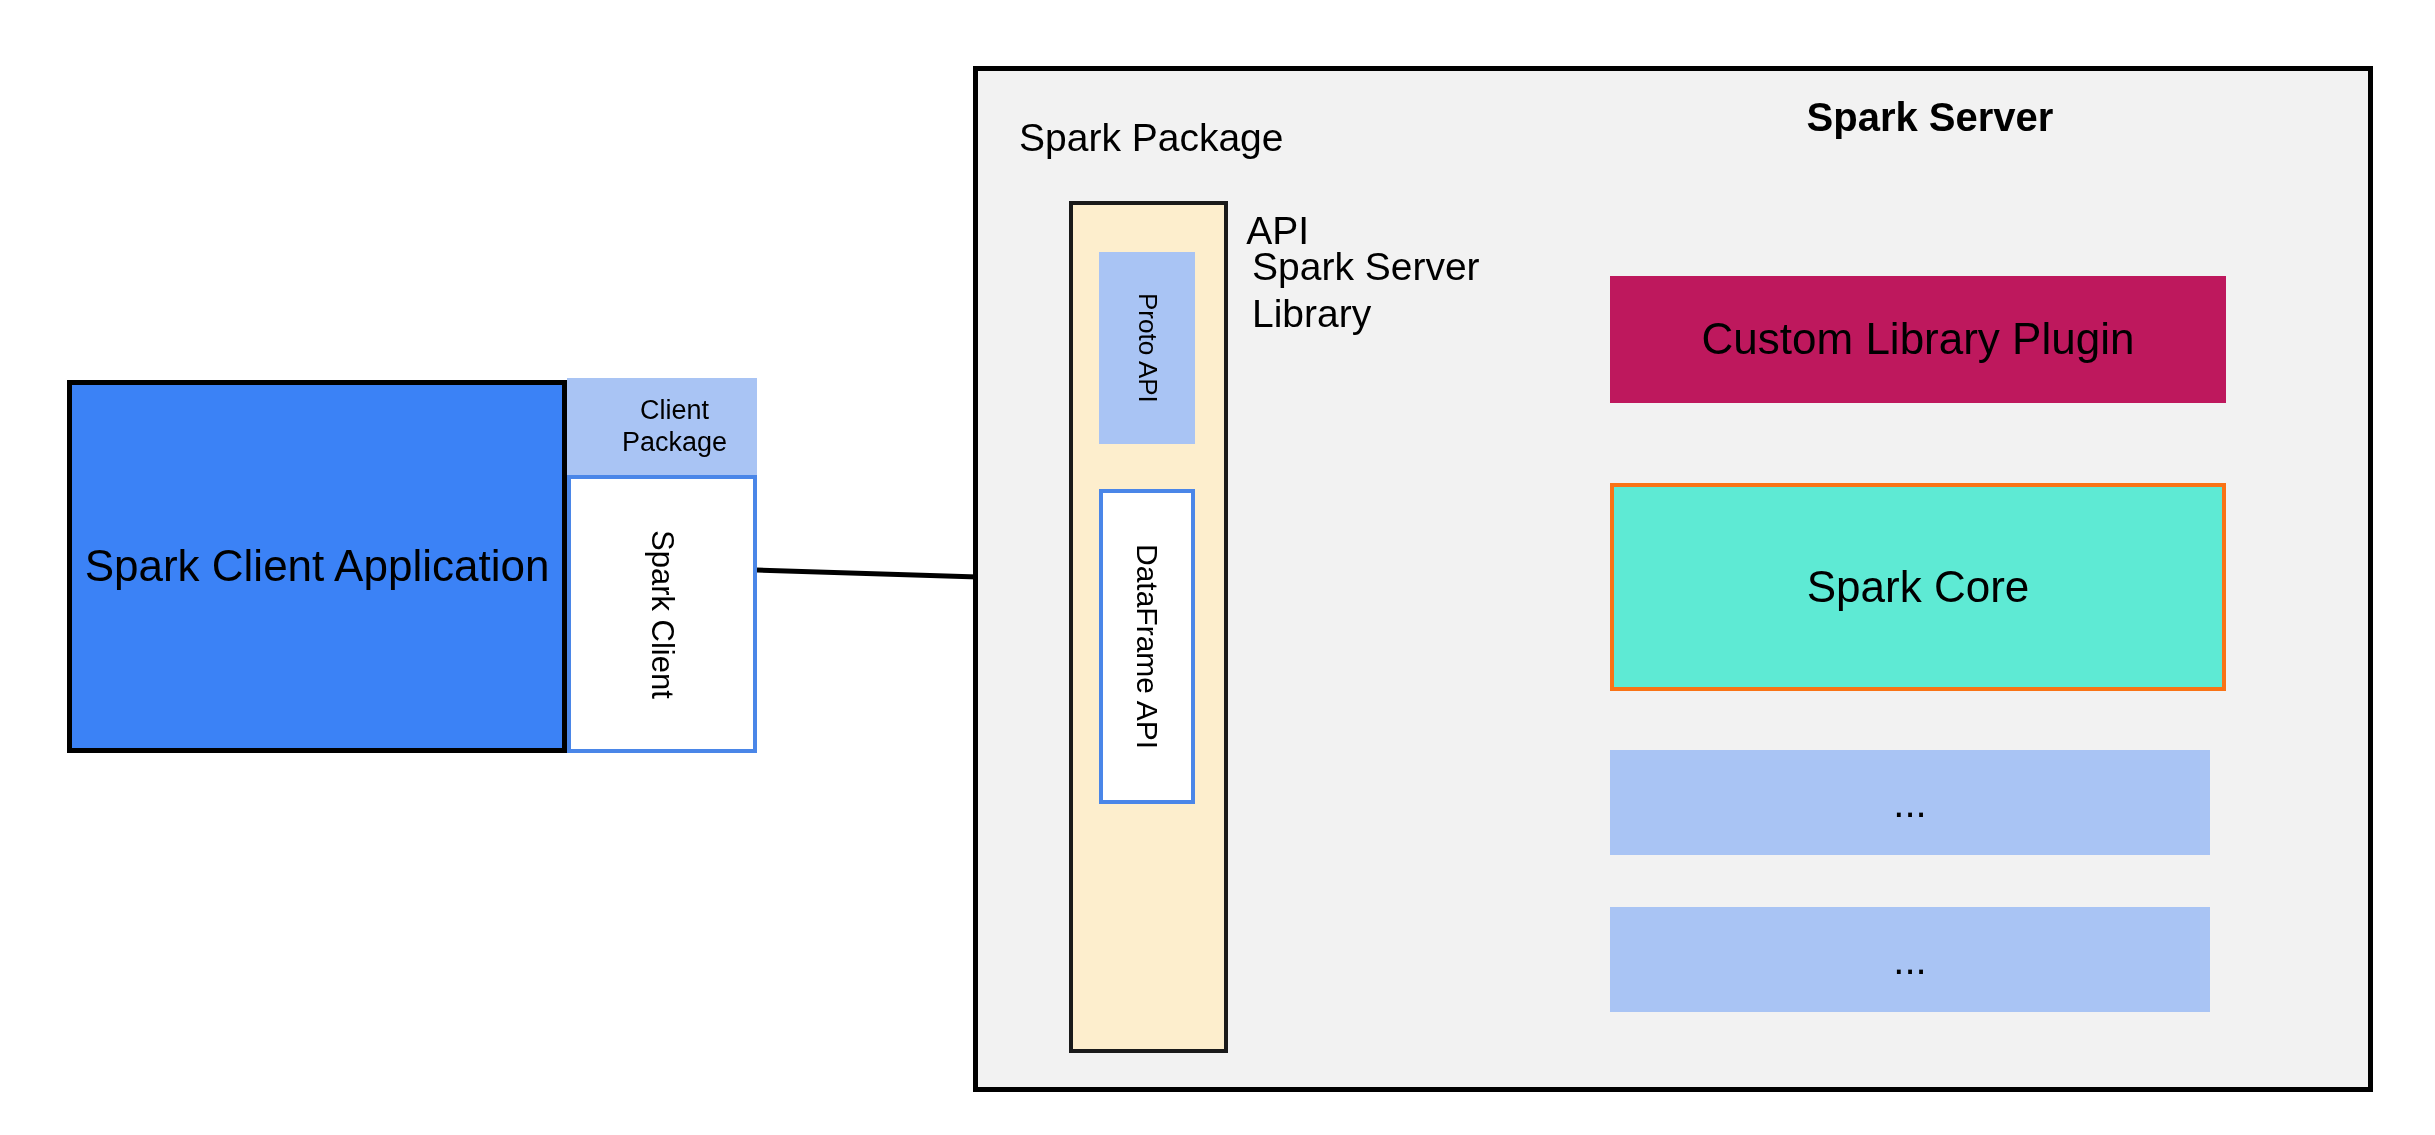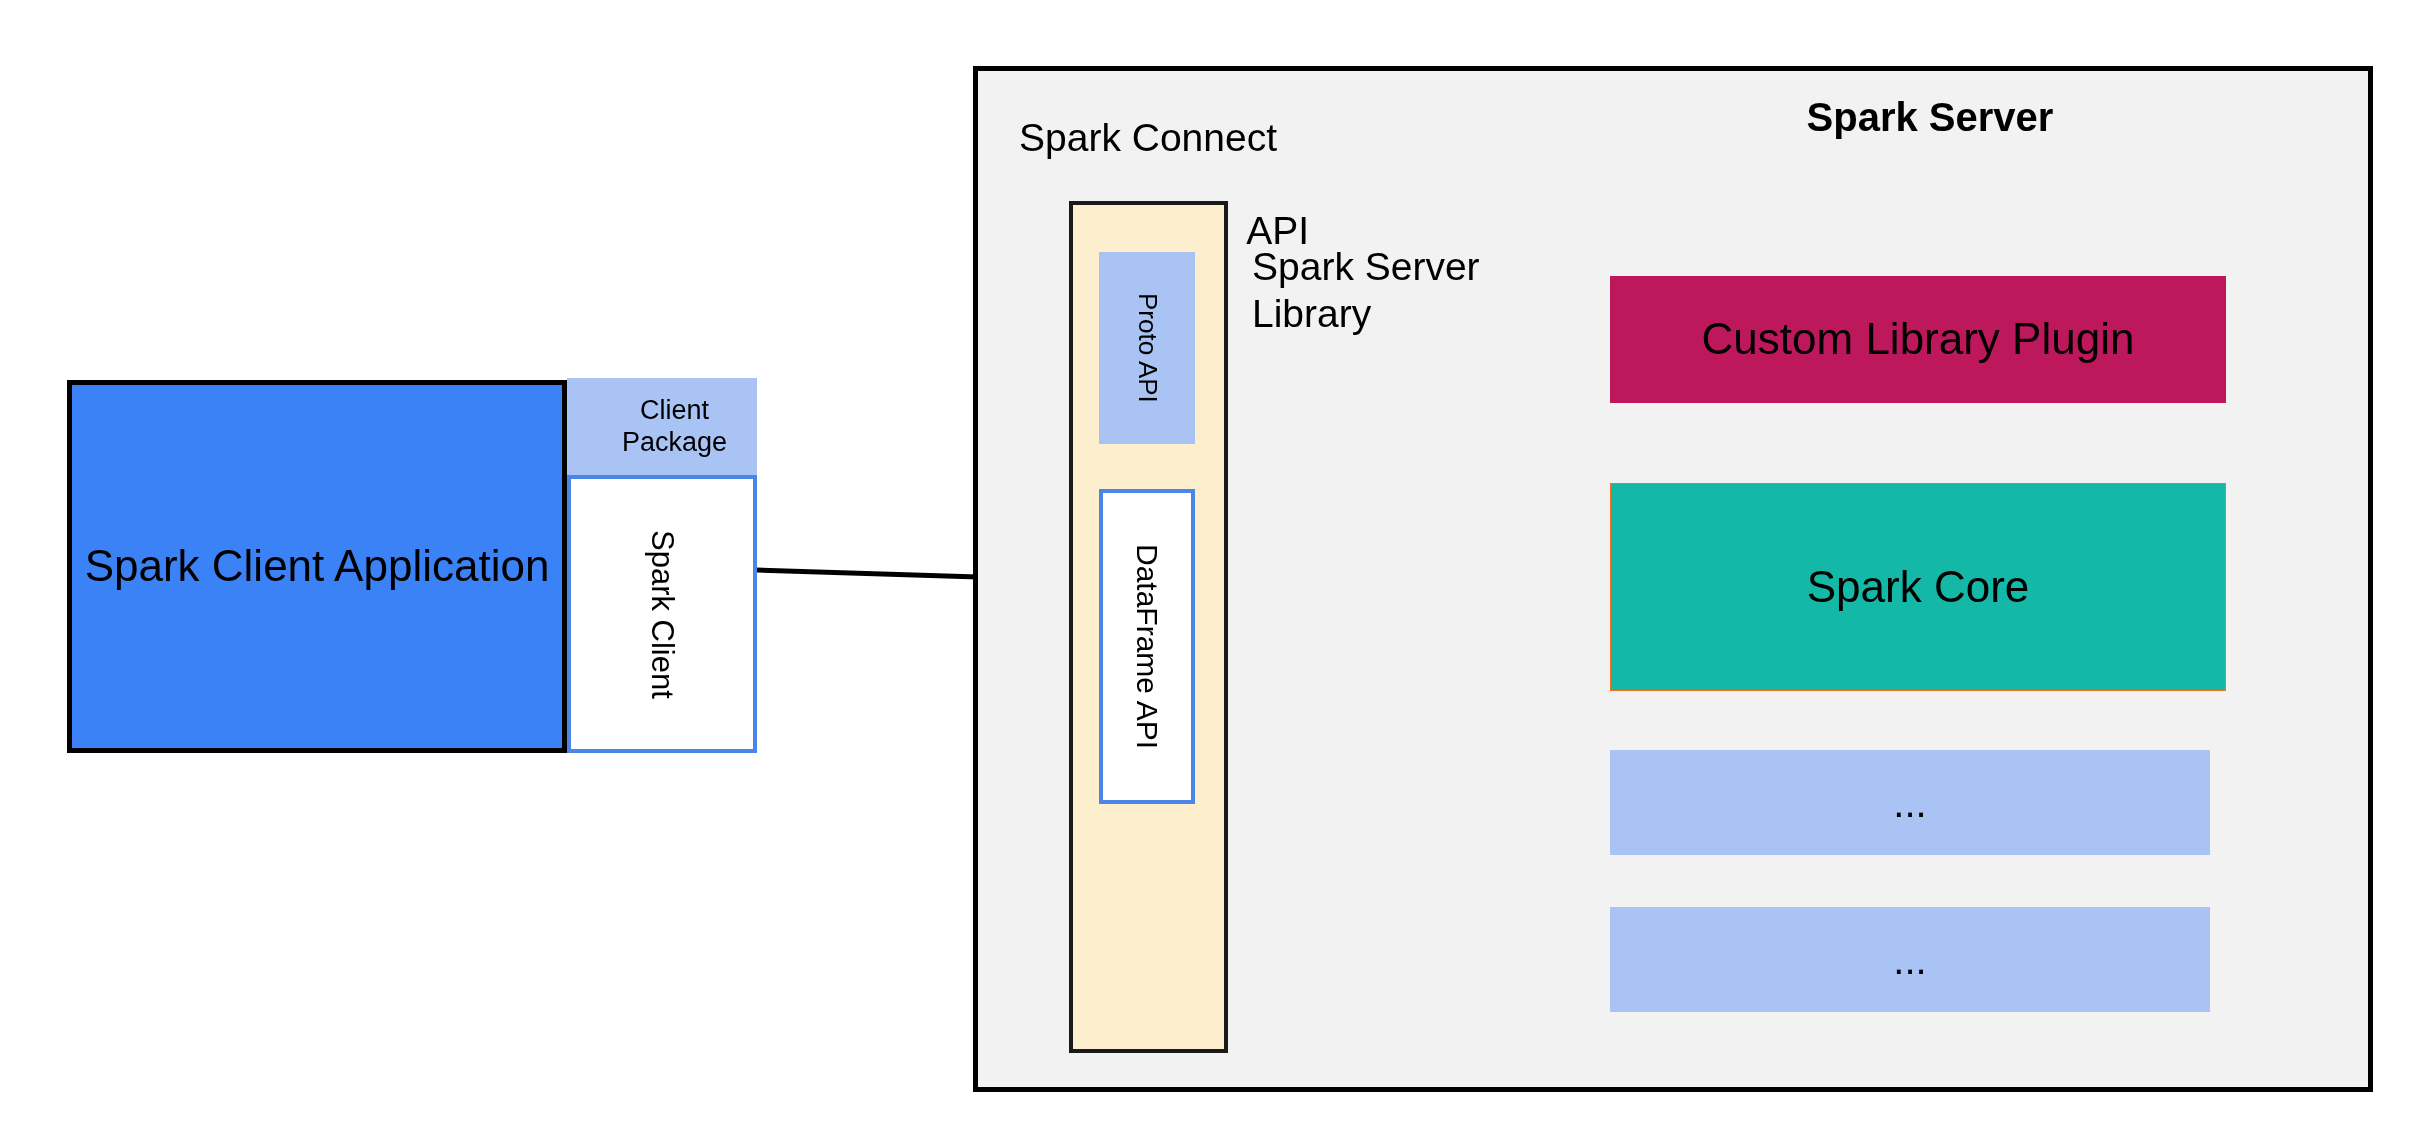--- a/index.html
+++ b/index.html
@@ -39,21 +39,21 @@
       background:#fdeecd;border:4px solid #1a1a1a;z-index:2;}
   #proto-api{left:1099px;top:252px;width:96px;height:192px;
       background:#a9c4f4;font-size:26px;z-index:5;}
   #dataframe-api{left:1099px;top:489px;width:96px;height:315px;
       background:#ffffff;border:4px solid #4a86e8;font-size:30px;z-index:5;}
 
   
   #custom-plugin{left:1610px;top:276px;width:616px;height:127px;
       background:#be185d;font-size:44px;z-index:3;}
   #spark-core{left:1610px;top:483px;width:616px;height:208px;
-      background:#14b8a6;border:1px solid #f97316;font-size:44px;z-index:3;}
+      background:#5eead4;border:4px solid #f97316;font-size:44px;z-index:3;}
   #more-1{left:1610px;top:750px;width:600px;height:105px;
       background:#a9c4f4;font-size:40px;z-index:3;}
   #more-2{left:1610px;top:907px;width:600px;height:105px;
       background:#a9c4f4;font-size:40px;z-index:3;}
 </style>
 </head>
 <body>
 
 <div id="stage">
 
@@ -61,21 +61,21 @@
 Application</div>
 
   <div class="box" id="client-package">Client
 Package</div>
 
   <div class="box vtext" id="spark-client">Spark Client</div>
 
   <div class="box" id="server-container"></div>
 
   <div class="lbl" id="connect-api-label">
-    <span class="l1">Spark Connect</span>
+    <span class="l1">Spark Package</span>
     <span class="l2">API</span>
   </div>
 
   <div class="lbl" id="spark-server-title">Spark Server</div>
 
   <div class="lbl" id="server-lib-label">Spark Server
 Library</div>
 
   <div class="box" id="connect-column"></div>
 

